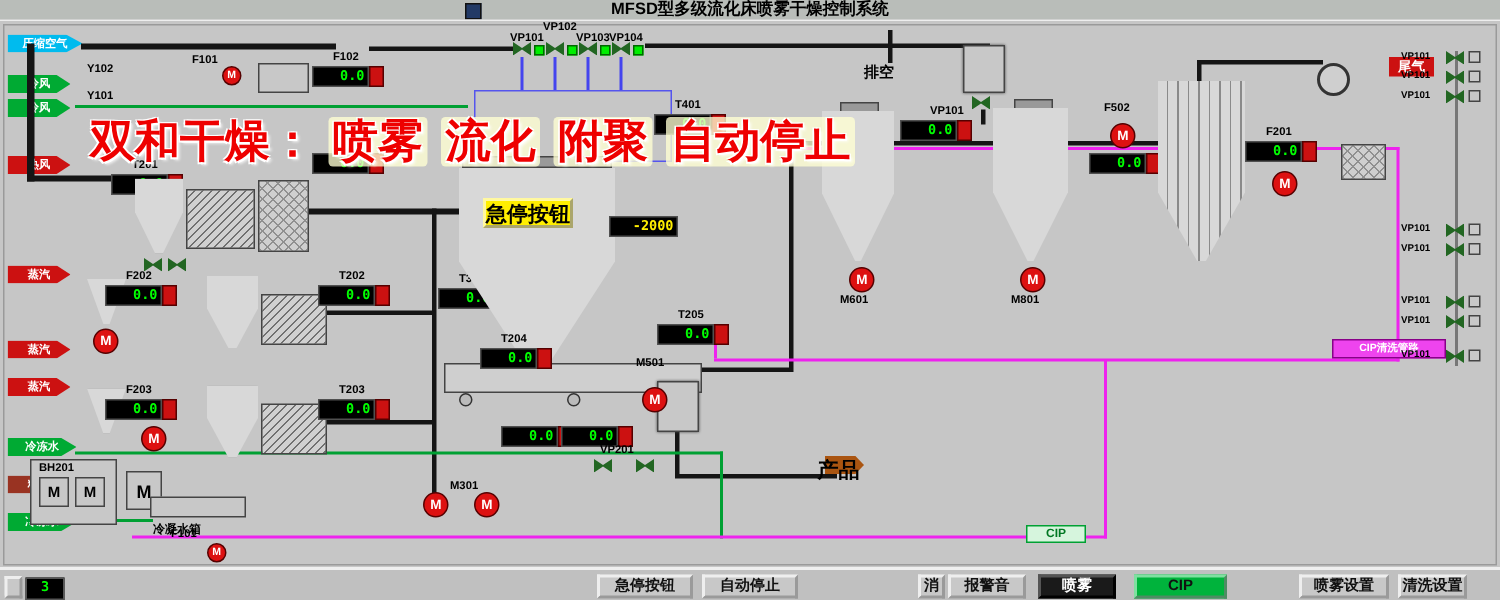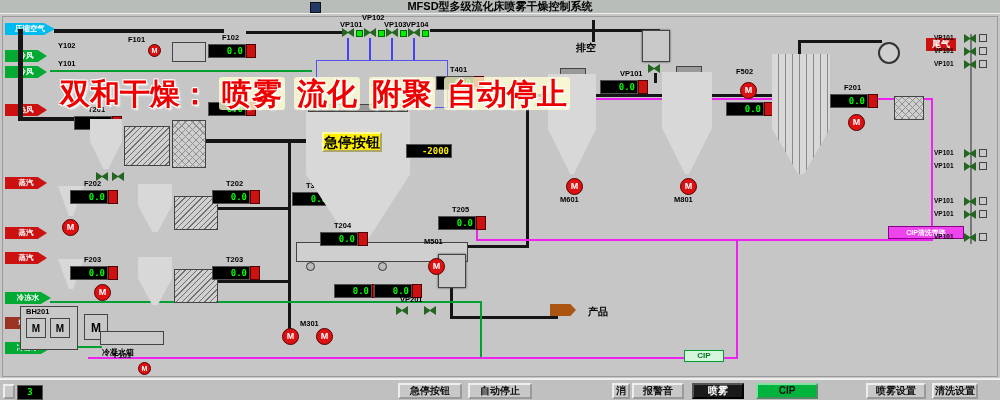--- a/index.html
+++ b/index.html
@@ -252,21 +252,21 @@
     </div>
 
   <div class="d box shape" style="left:438px;top:240px;width:28px;height:34px"></div>
   <div class="d tag" style="left:424px;top:224px">M501</div>
   <div class="d pump" style="left:428px;top:244px">M</div>
   <div class="d tag" style="left:400px;top:282px">VP201</div>
   <div class="d valve" style="left:396px;top:292px"></div>
   <div class="d valve" style="left:424px;top:292px"></div>
 
   <div class="d arrow" style="left:550px;top:290px;width:26px;background:#aa5511"></div>
-  <div class="d lbl" style="left:588px;top:291px;font-size:10px">产品</div>
+  <div class="d lbl" style="left:545px;top:291px;font-size:14px">产品</div>
 
   <div class="d" style="left:560px;top:54px;width:24px;height:6px;background:#999;border:1px solid #444"></div>
   <div class="d shape tank" style="left:548px;top:60px;width:48px;height:100px"></div>
   <div class="d pump" style="left:566px;top:164px">M</div>
   <div class="d tag" style="left:560px;top:182px">M601</div>
   <div class="d" style="left:676px;top:52px;width:24px;height:6px;background:#999;border:1px solid #444"></div>
   <div class="d shape tank" style="left:662px;top:58px;width:50px;height:102px"></div>
   <div class="d pump" style="left:680px;top:164px">M</div>
   <div class="d tag" style="left:674px;top:182px">M801</div>
 

